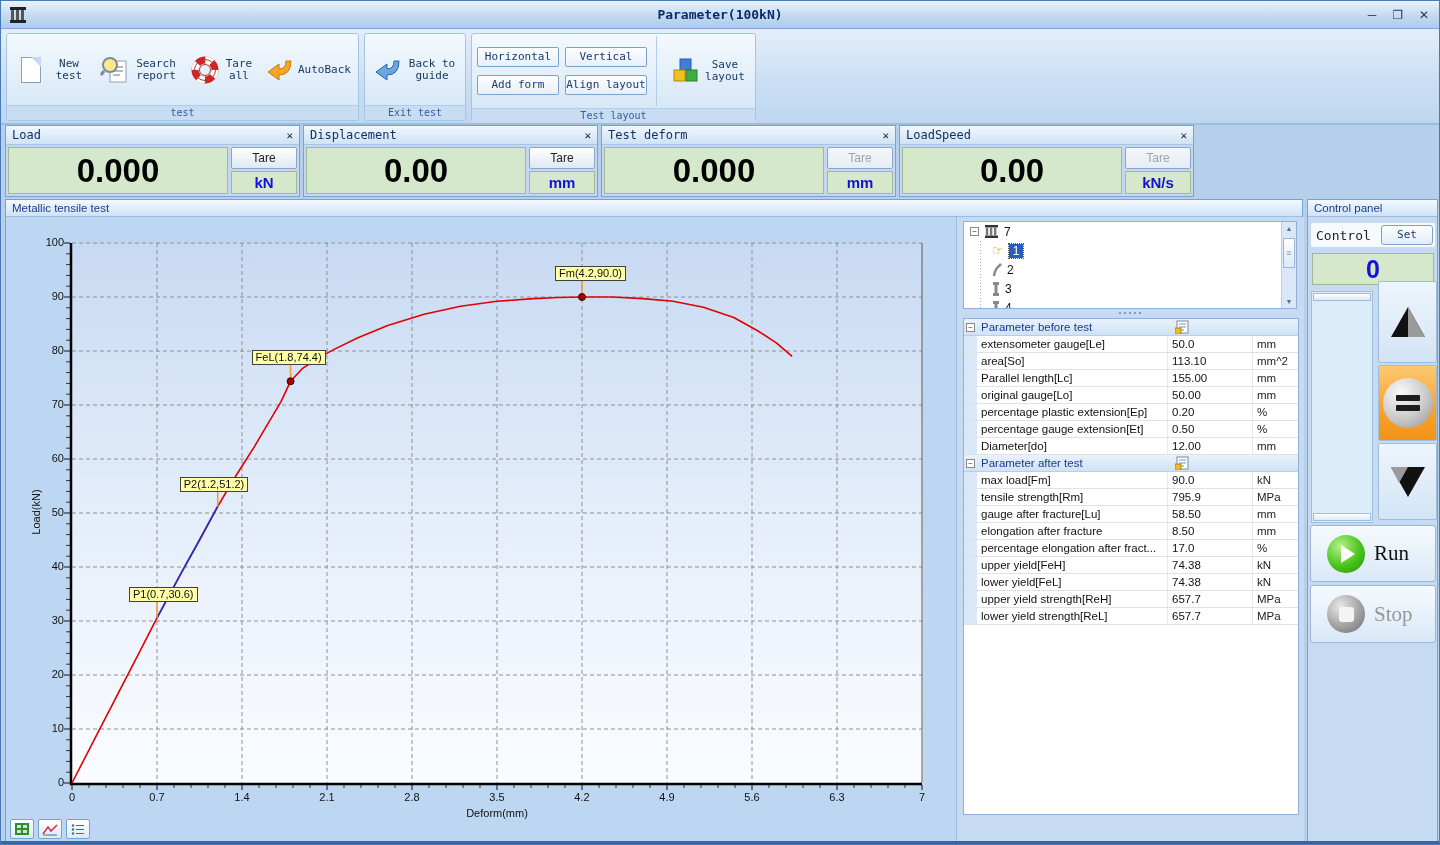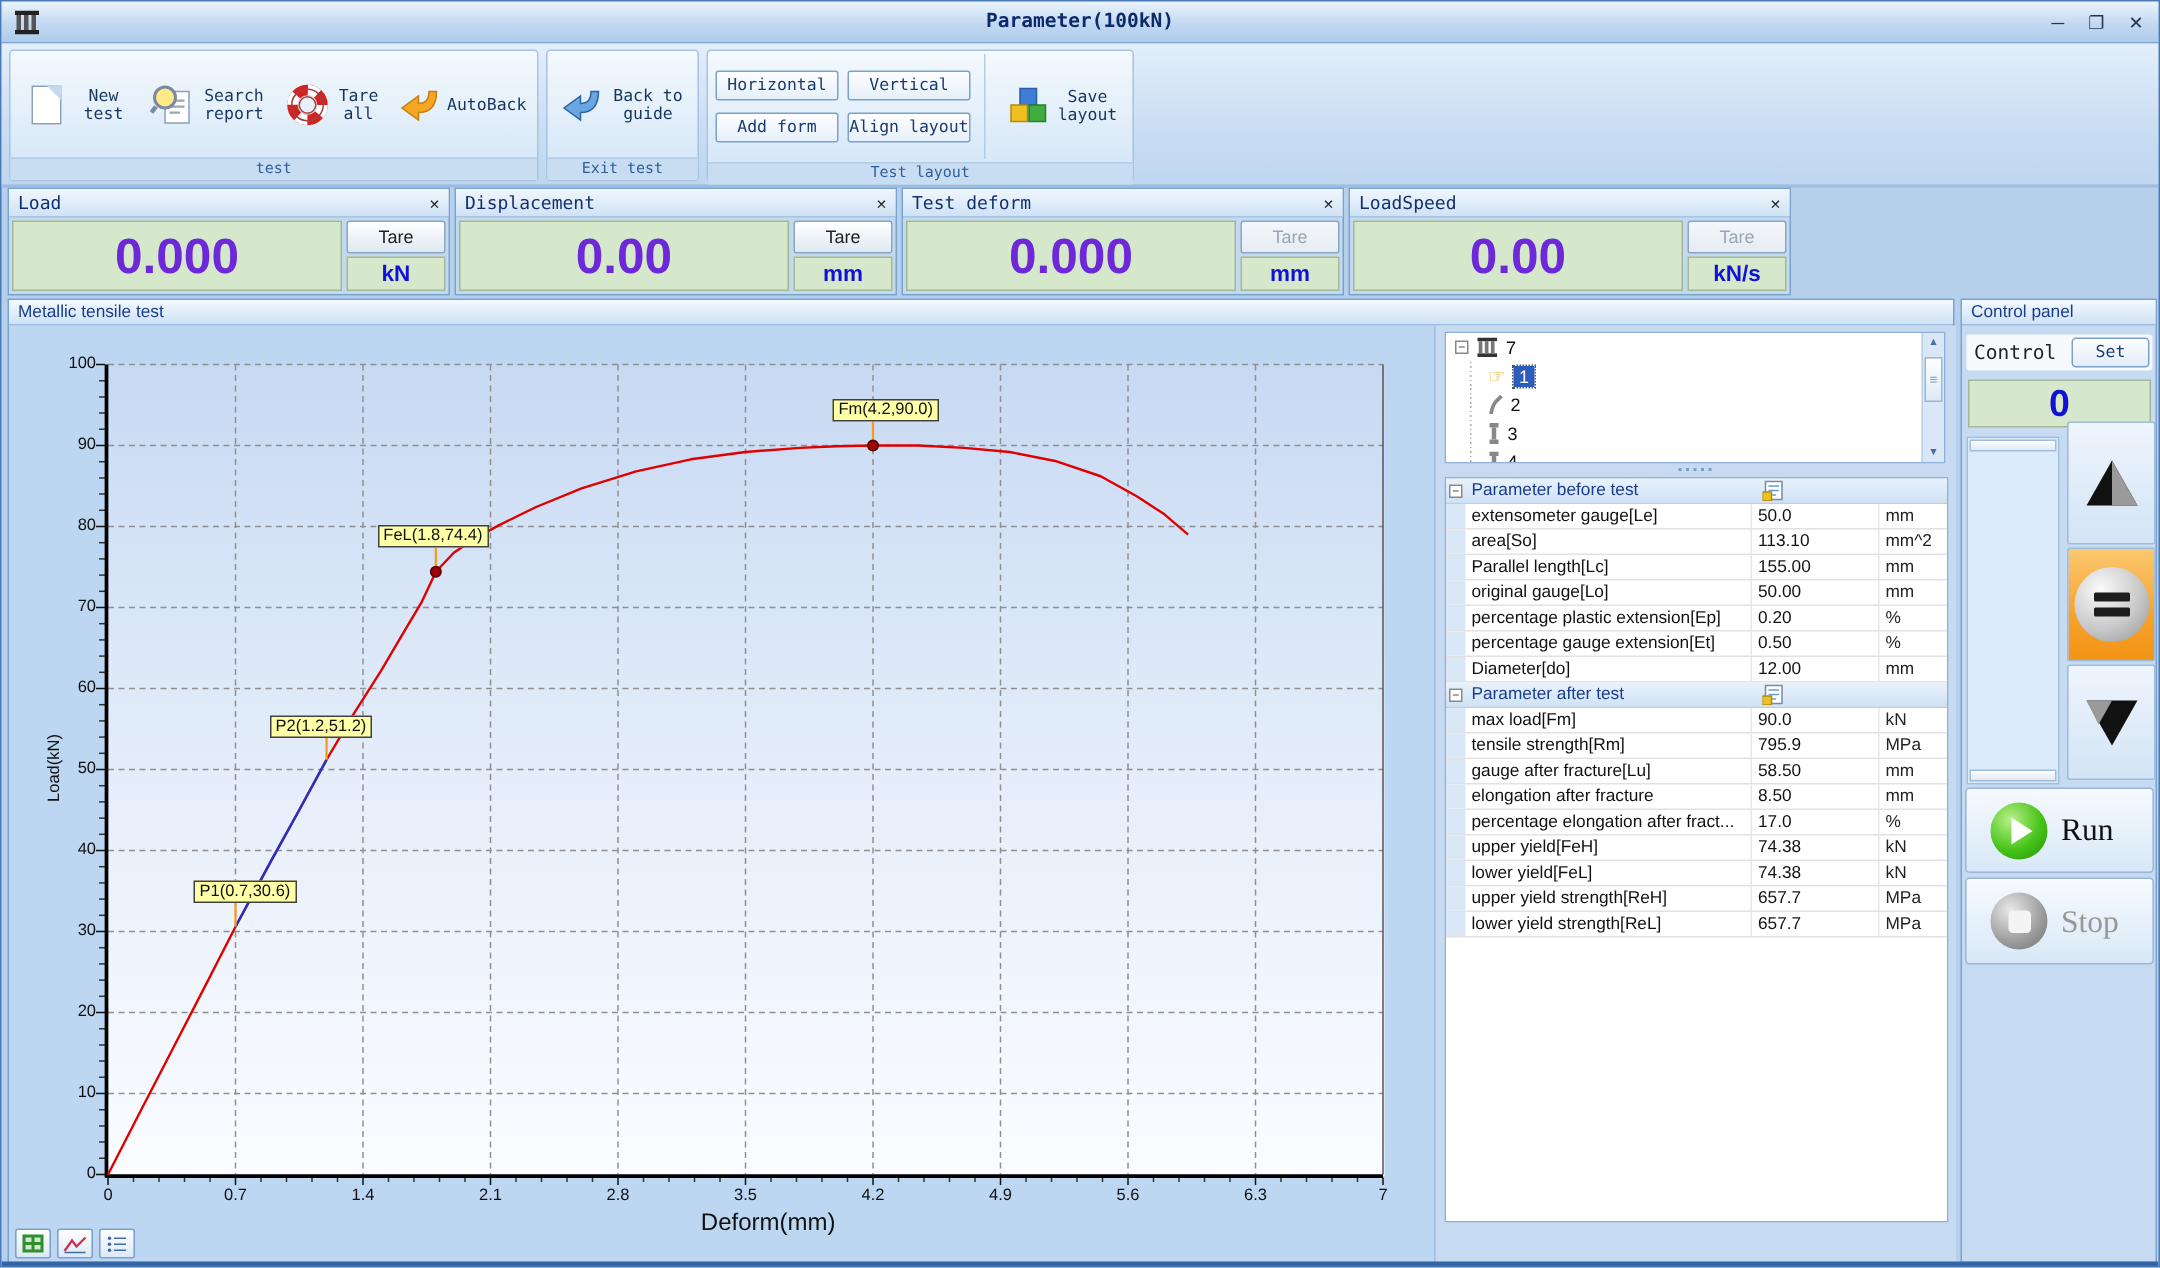--- a/index.html
+++ b/index.html
@@ -42,21 +42,21 @@
 
   
   .meters { position:absolute; left:4px; top:124px; display:flex; gap:3px; }
   .meter { width:295px; border:1px solid #7aa2cf; background:#c3d9f0; }
   .meter-title { height:19px; display:flex; align-items:center; justify-content:space-between; padding:0 6px;
     background:linear-gradient(#f0f7fd,#cfe2f5); border-bottom:1px solid #a9c4e2;
     font-family:"DejaVu Sans Mono", monospace; font-size:12px; color:#13306b; }
   .meter-close { font-size:11px; color:#222; cursor:default; }
   .meter-body { height:51px; display:flex; padding:2px; gap:3px; }
   .meter-display { flex:1; background:#d5e8cb; border:1px solid #a3b897; display:flex; align-items:center;
-    justify-content:center; font-size:33px; font-weight:bold; color:#6d28d9; }
+    justify-content:center; font-size:33px; font-weight:bold; color:#000000; }
   .meter-col { width:66px; display:flex; flex-direction:column; gap:2px; }
   .tare-btn { height:22px; border:1px solid #8aa6c4; border-radius:2px; background:linear-gradient(#ffffff,#dfe8f2);
     font-size:12px; color:#222; text-align:center; line-height:20px; }
   .tare-btn.disabled { color:#9aa6b4; background:linear-gradient(#f4f7fa,#e6ecf3); }
   .unit-box { flex:1; background:#d5e8cb; border:1px solid #a3b897; display:flex; align-items:center;
     justify-content:center; font-size:15px; font-weight:bold; color:#1212d6; }
 
   
   .main-left { position:absolute; left:4px; top:198px; width:1298px; height:643px;
     border:1px solid #7aa2cf; background:#bdd7f2; }
@@ -66,21 +66,21 @@
     border:1px solid #7aa2cf; background:#c6dbf2; }
   .bottom-strip { position:absolute; left:0; bottom:0; width:100%; height:3px; background:#3465a4; }
 
   
   .chart-region { position:absolute; left:0; top:17px; width:950px; height:624px; background:#bdd7f2; }
   .plot-bg { position:absolute; left:66px; top:26px; width:851px; height:541px;
     background:linear-gradient(180deg,#c7d9f2 0%,#dce8f8 35%,#eef4fc 70%,#fafcff 100%); }
   #plot-svg { position:absolute; left:0; top:0; }
   .xtick { position:absolute; width:40px; text-align:center; font-size:11px; color:#111; }
   .ytick { position:absolute; width:44px; text-align:right; font-size:11px; color:#111; }
-  .axis-title-x { position:absolute; width:120px; text-align:right; font-size:16px; color:#111; }
+  .axis-title-x { position:absolute; width:120px; text-align:center; font-size:11px; color:#111; }
   .axis-title-y { position:absolute; width:100px; text-align:center; font-size:11px; color:#111;
     transform:rotate(-90deg); }
   .anno { position:absolute; height:15px; line-height:13px; padding:0 3px; background:#ffffa6;
     border:1px solid #404040; font-size:11px; color:#111; white-space:nowrap; }
   .chart-tools { position:absolute; left:4px; top:602px; display:flex; gap:4px; }
   .mini-btn { width:24px; height:20px; border:1px solid #7aa2cf; border-radius:2px;
     background:linear-gradient(#ffffff,#dde9f6); display:flex; align-items:center; justify-content:center; }
   .grid-ic { width:14px; height:12px; background:#2f8f2f; display:grid;
     grid-template-columns:1fr 1fr; grid-template-rows:1fr 1fr; gap:2px; padding:2px; }
   .grid-ic span { background:#cfe8cf; }

